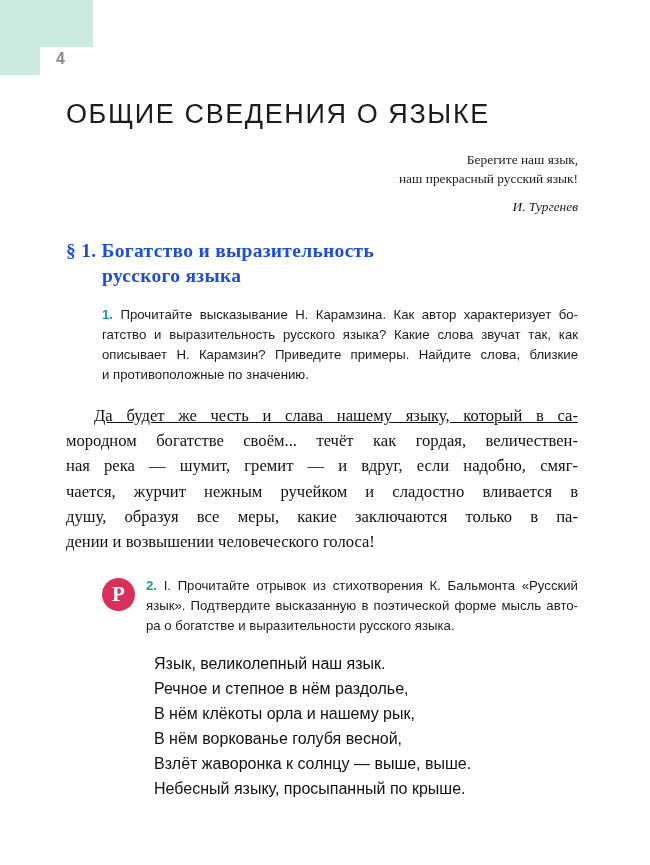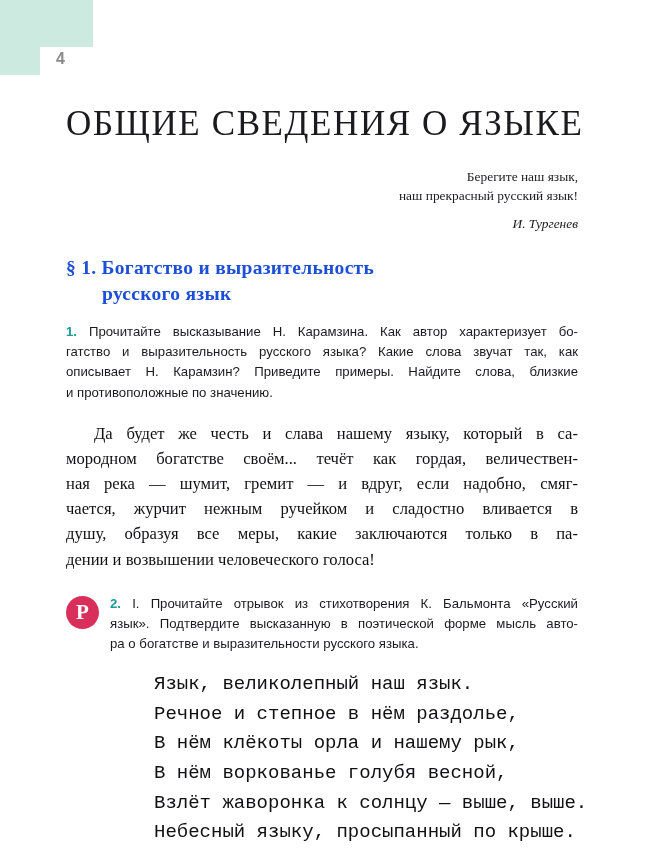--- a/index.html
+++ b/index.html
@@ -48,22 +48,22 @@
   
   #content {
     position: absolute;
     left: 66px;
     top: 82px;
     width: 512px;
   }
 
   
   #page-title {
-    font-family: Liberation Serif, serif;
-    font-size: 35px;
+    font-family: Liberation Sans, sans-serif;
+    font-size: 27px;
     font-weight: 400;
     letter-spacing: 1.6px;
     color: #1b1b1f;
     line-height: 1.1;
     white-space: nowrap;
   }
 
   
   #epigraph {
     margin-top: 20px;
@@ -92,20 +92,21 @@
   }
   #section-heading .sh-line-2 {
     display: block;
     padding-left: 36px;
   }
 
   
   .exercise {
     position: relative;
     margin-top: 16px;
+    margin-left: 36px;
   }
   .ex-number {
     font-weight: bold;
     color: #1a9b95;
   }
   .ex-body {
     font-family: "Liberation Sans", sans-serif;
     font-size: 13.2px;
     line-height: 1.52;
     color: #1b1b1f;
@@ -153,22 +154,22 @@
     text-align-last: justify;
   }
   #karamzin-quote .ln.first { text-indent: 0; }
   #karamzin-quote .ln.last {
     text-align: left;
     text-align-last: left;
   }
 
   
   .poem {
-    font-family: Liberation Mono, monospace;
-    font-size: 19px;
+    font-family: Liberation Sans, sans-serif;
+    font-size: 16px;
     line-height: 1.56;
     color: #111114;
     padding-left: 88px;
   }
   .poem .verse { display: block; white-space: nowrap; }
 
   #poem-balmont { margin-top: 16px; }
 </style>
 </head>
 <body>
@@ -184,34 +185,34 @@
   <h1 id="page-title">ОБЩИЕ СВЕДЕНИЯ О ЯЗЫКЕ</h1>
 
   <div id="epigraph">
     <span class="epi-line">Берегите наш язык,</span>
     <span class="epi-line">наш прекрасный русский язык!</span>
     <span id="epigraph-author">И. Тургенев</span>
   </div>
 
   <h2 id="section-heading">
     <span class="sh-line-1">§ 1. Богатство и выразительность</span>
-    <span class="sh-line-2">русского язык</span>
+    <span class="sh-line-2">русского языка</span>
   </h2>
 
   <div class="exercise" id="exercise-1">
     <div class="ex-body">
       <span class="ln just"><span class="ex-number">1.</span> <span>Прочитайте высказывание Н. Карамзина. Как автор характеризует бо-</span></span>
       <span class="ln just">гатство и выразительность русского языка? Какие слова звучат так, как</span>
       <span class="ln just">описывает Н. Карамзин? Приведите примеры. Найдите слова, близкие</span>
       <span class="ln">и противоположные по значению.</span>
     </div>
   </div>
 
   <div id="karamzin-quote">
-    <span class="ln first" style="padding-left:28px;">Да будет же честь и слава нашему языку, который в са-</span>
+    <span class="ln first" style="padding-left:28px;text-decoration:underline;">Да будет же честь и слава нашему языку, который в са-</span>
     <span class="ln">мородном богатстве своём... течёт как гордая, величествен-</span>
     <span class="ln">ная река — шумит, гремит — и вдруг, если надобно, смяг-</span>
     <span class="ln">чается, журчит нежным ручейком и сладостно вливается в</span>
     <span class="ln">душу, образуя все меры, какие заключаются только в па-</span>
     <span class="ln last">дении и возвышении человеческого голоса!</span>
   </div>
 
   <div class="exercise" id="exercise-2">
     <div id="badge-r">Р</div>
     <div class="ex-body">

